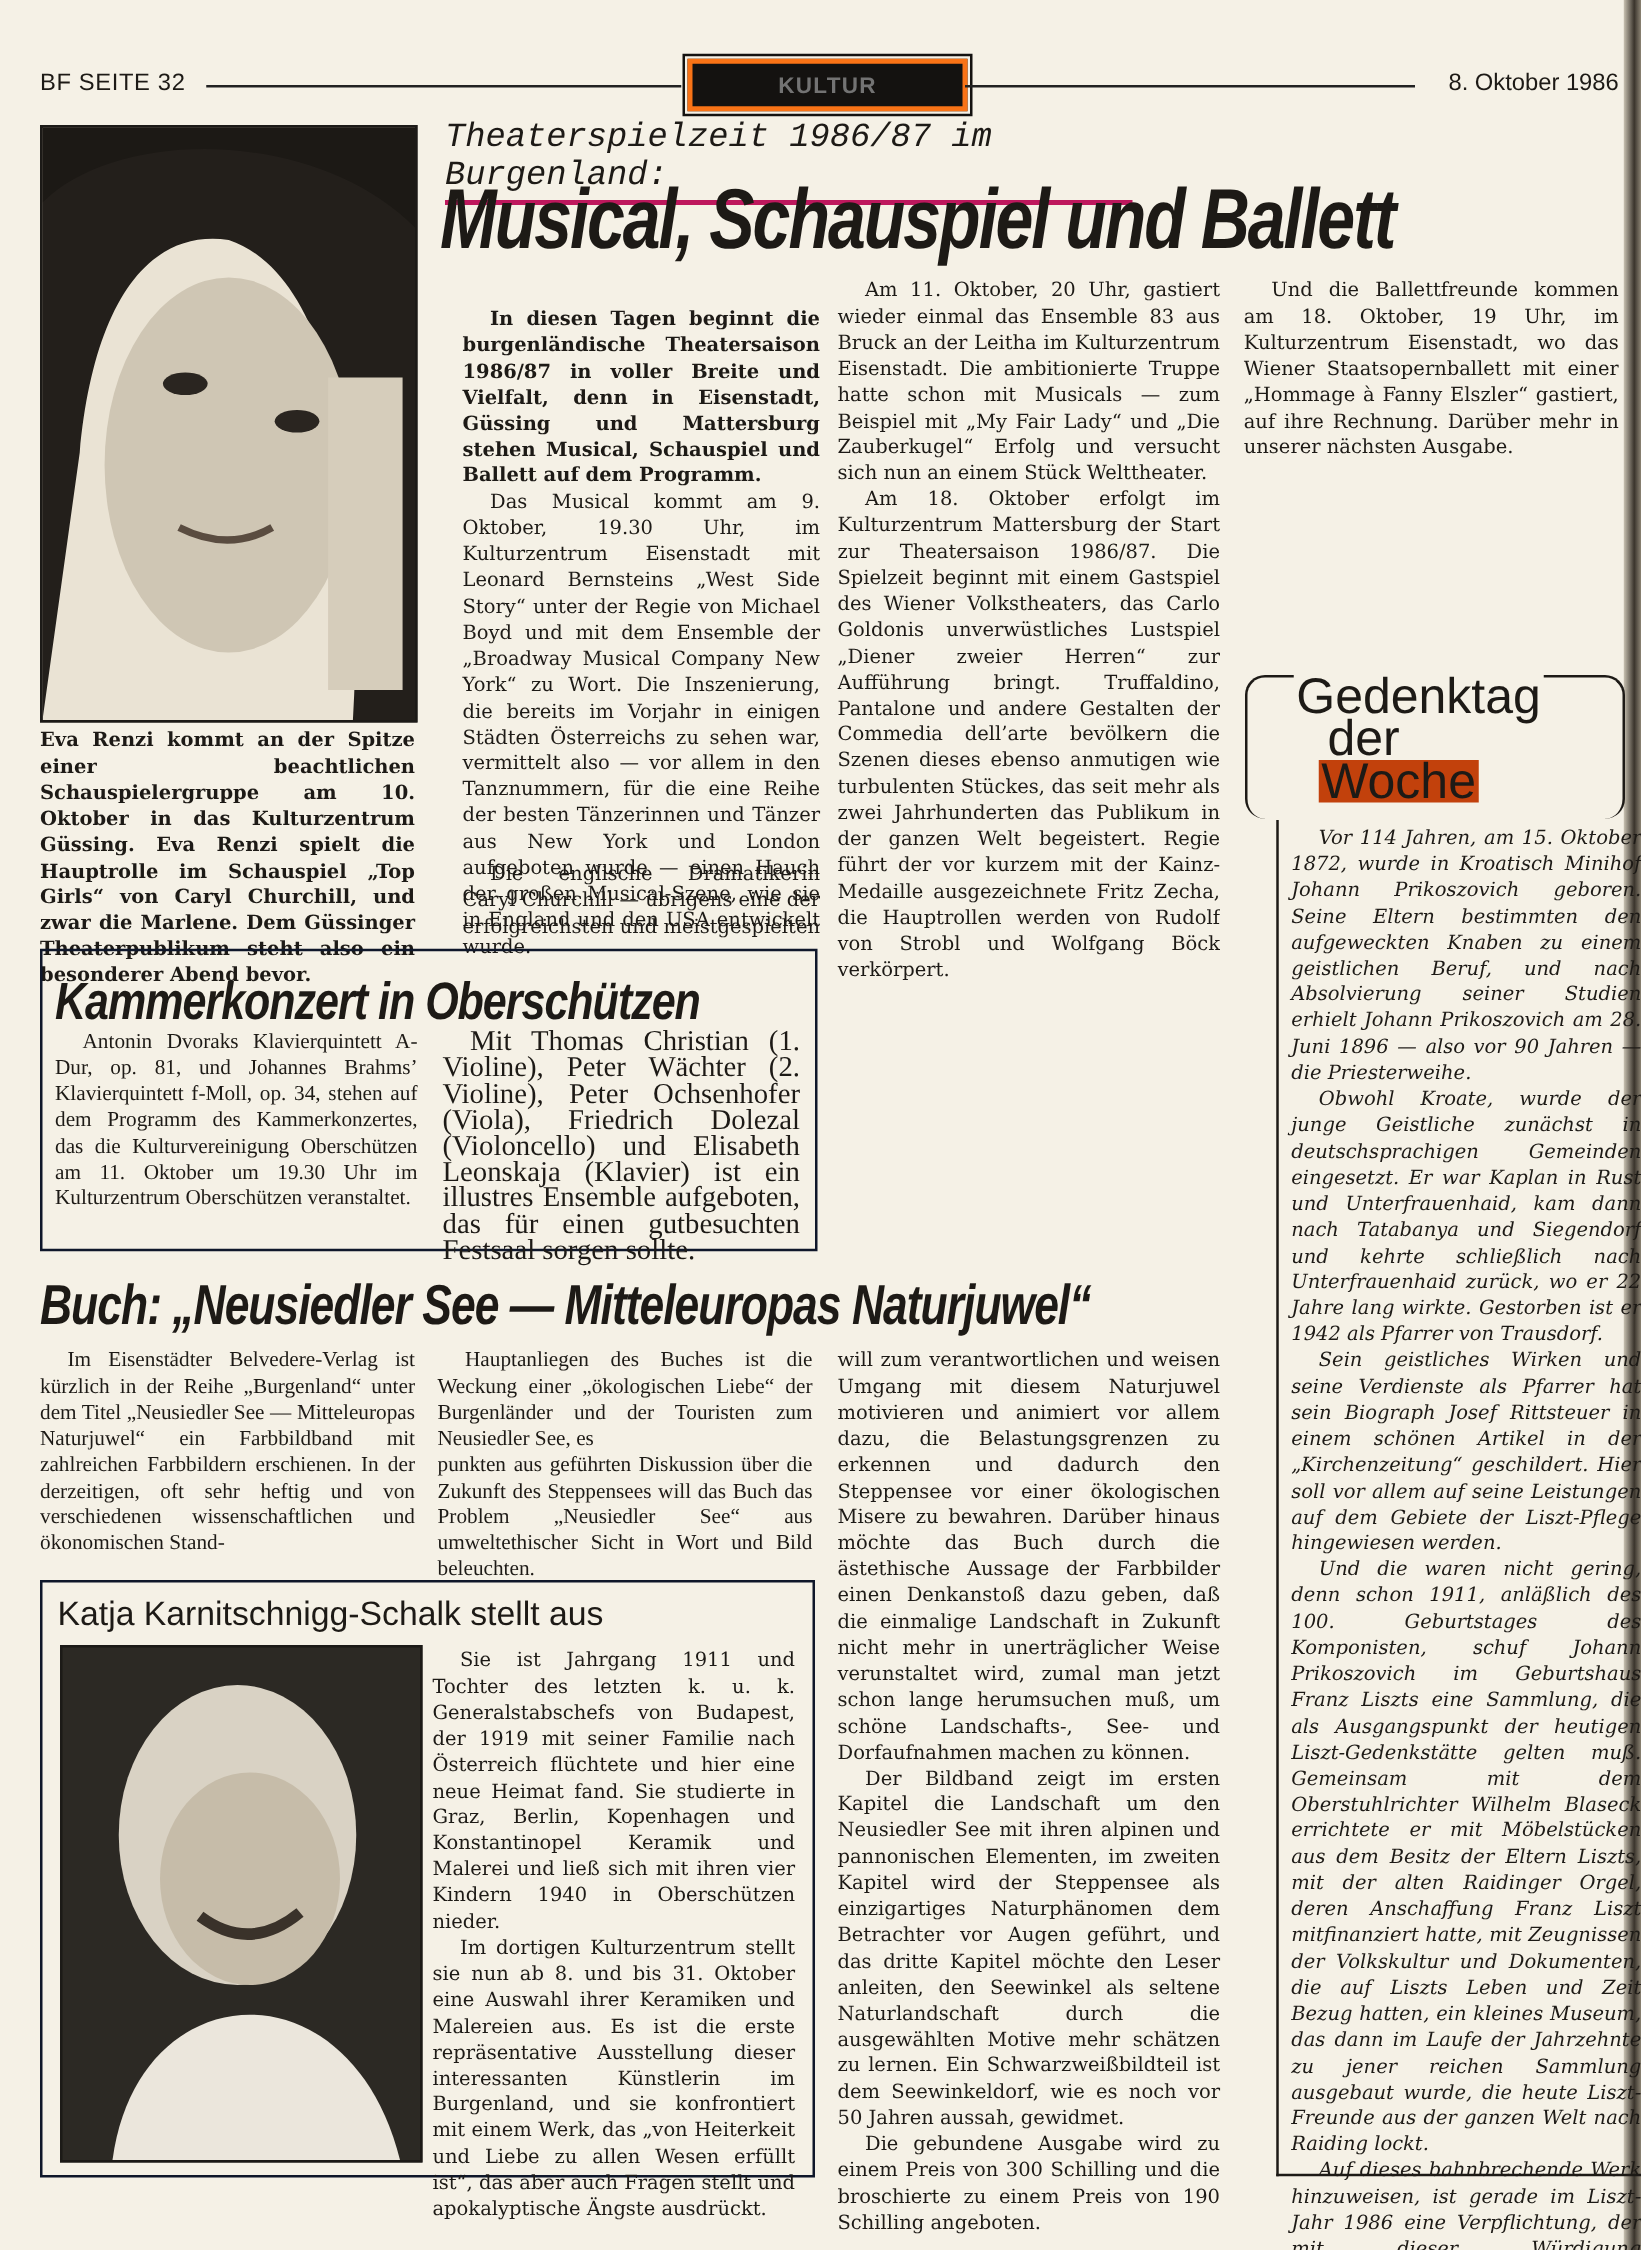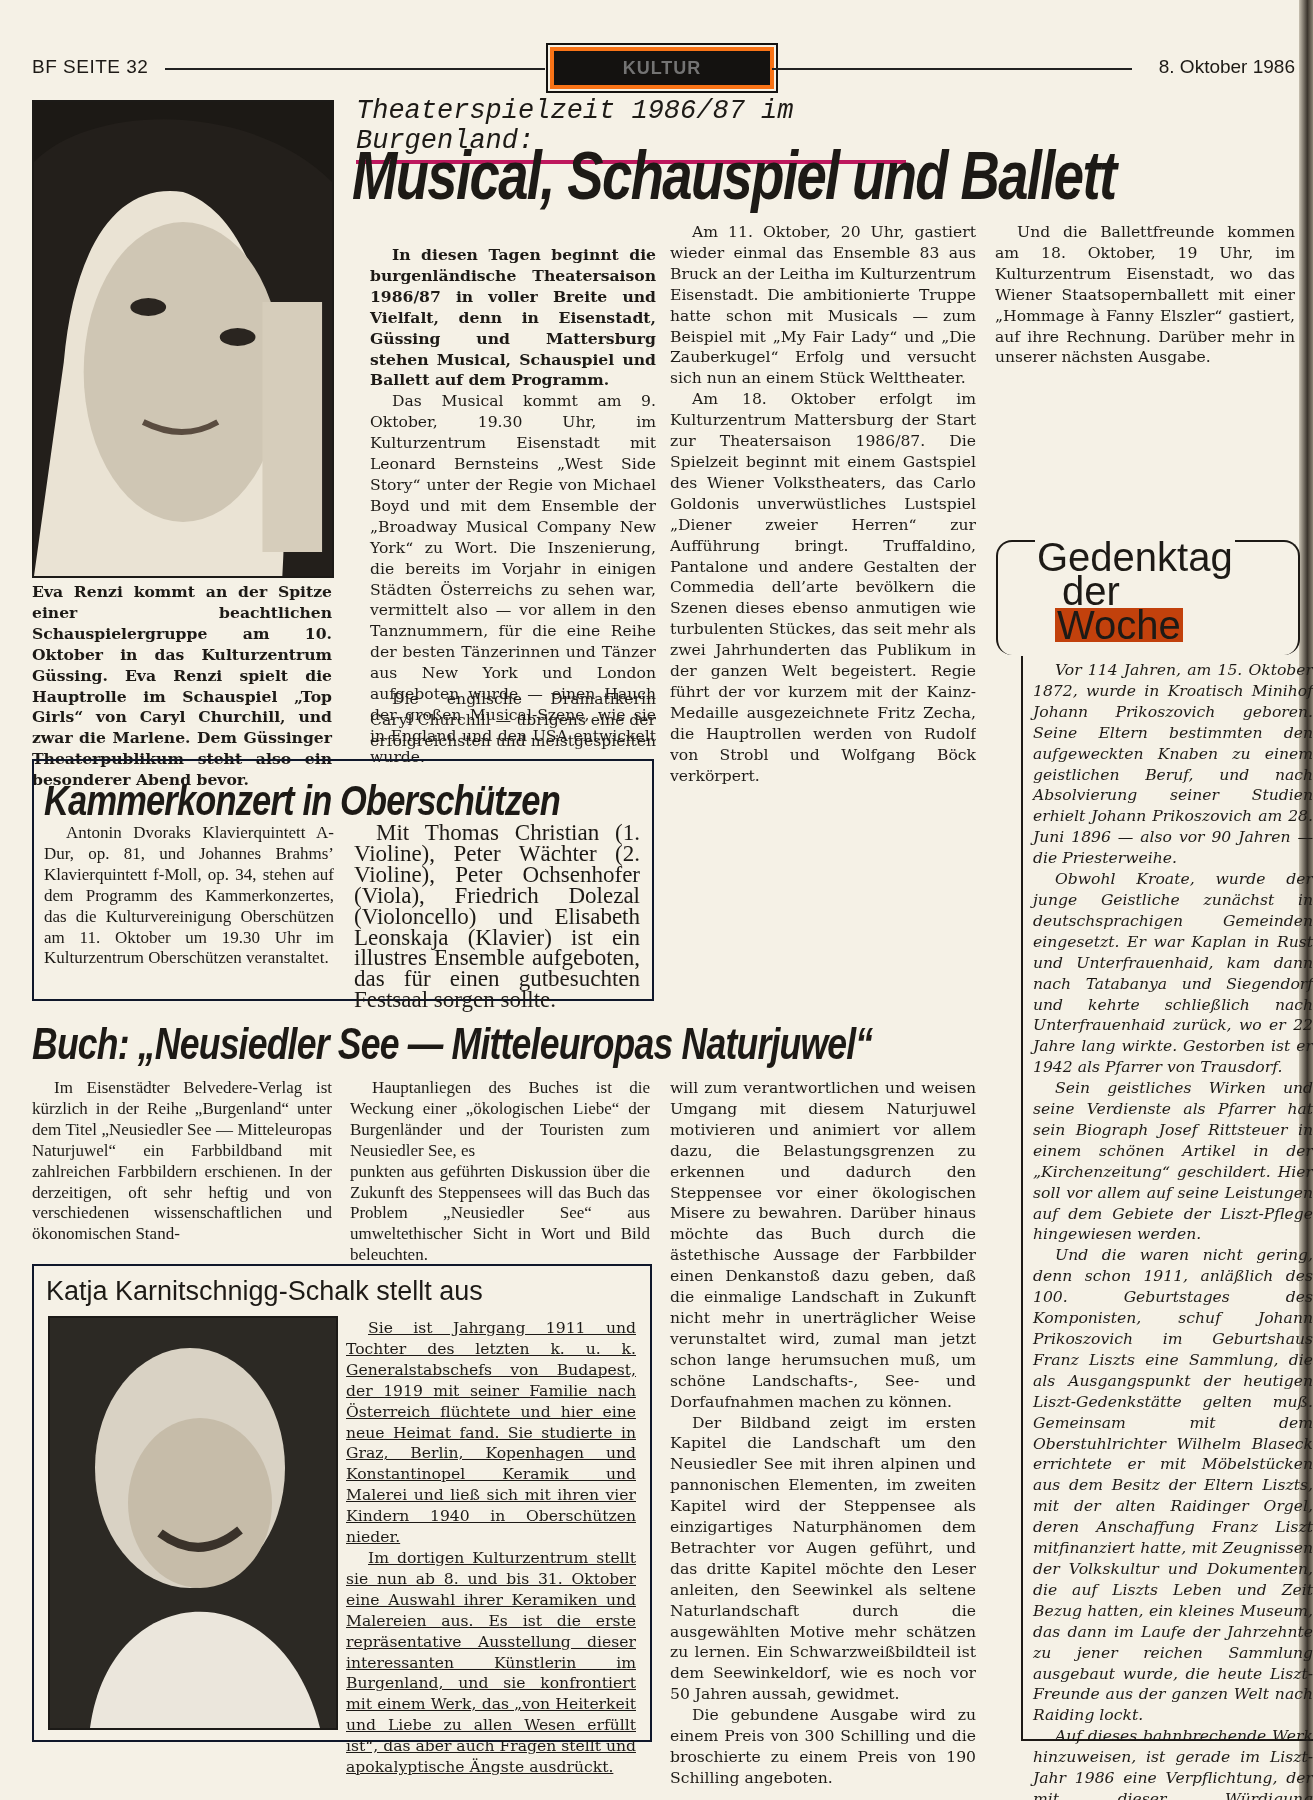--- a/index.html
+++ b/index.html
@@ -106,21 +106,21 @@
   <div class="abs katja-head" style="left:12px;top:10px;">Katja Karnitschnigg-Schalk stellt aus</div>
   <div class="abs photo" style="left:14px;top:50px;width:286px;height:410px;">
     <svg viewBox="0 0 286 410" preserveAspectRatio="none">
       <rect width="286" height="410" fill="#2c2924"></rect>
       <ellipse cx="140" cy="150" rx="95" ry="120" fill="#d9d2c4"></ellipse>
       <ellipse cx="150" cy="185" rx="72" ry="85" fill="#c6bca9"></ellipse>
       <path d="M110 215 Q150 245 190 212" stroke="#3a322a" stroke-width="9" fill="none"></path>
       <path d="M40 410 C60 260 230 250 270 410 Z" fill="#ebe6dc"></path>
     </svg>
   </div>
-  <div class="abs bodytext" style="left:312px;top:52px;width:290px;text-decoration:underline;">
+  <div class="abs bodytext" style="left:312px;top:52px;width:290px;">
     <p class="p ind">Sie ist Jahrgang 1911 und Tochter des letzten k. u. k. Generalstabschefs von Budapest, der 1919 mit seiner Familie nach Österreich flüchtete und hier eine neue Heimat fand. Sie studierte in Graz, Berlin, Kopenhagen und Konstantinopel Keramik und Malerei und ließ sich mit ihren vier Kindern 1940 in Oberschützen nieder.</p>
     <p class="p ind">Im dortigen Kulturzentrum stellt sie nun ab 8. und bis 31. Oktober eine Auswahl ihrer Keramiken und Malereien aus. Es ist die erste repräsentative Ausstellung dieser interessanten Künstlerin im Burgenland, und sie konfrontiert mit einem Werk, das „von Heiterkeit und Liebe zu allen Wesen erfüllt ist“, das aber auch Fragen stellt und apokalyptische Ängste ausdrückt.</p>
   </div>
 </div>
 
 <div class="abs gedenk-frame"></div>
 <div class="abs gedenk-title" style="left:1035px;top:540px;background:#f5f1e6;padding:0 2px;">Gedenktag</div>
 <div class="abs gedenk-title" style="left:1062px;top:574px;">der</div>
 <div class="abs gedenk-title" style="left:1055px;top:608px;background:#c2410c;padding:0 2px;">Woche</div>
 <div class="abs gedenk-box">

